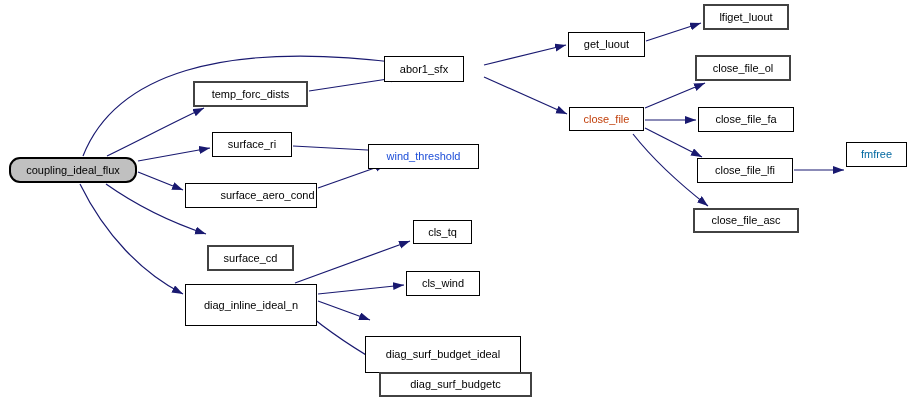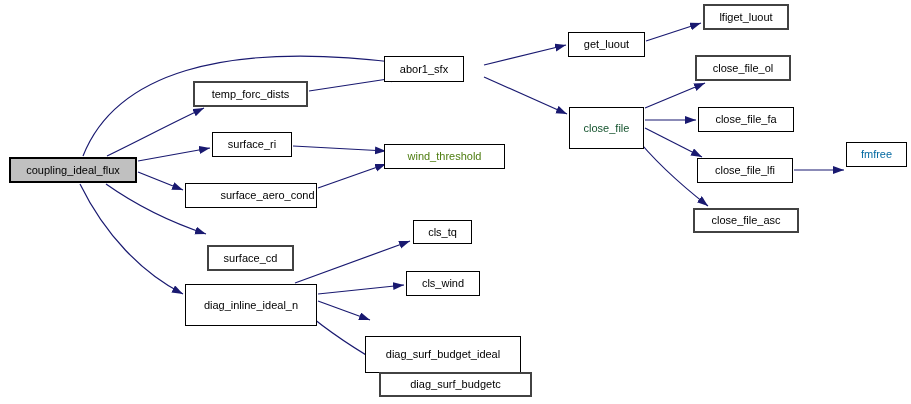--- a/index.html
+++ b/index.html
@@ -14,21 +14,21 @@
   .node{
     position:absolute;
     box-sizing:border-box;
     display:flex;align-items:center;justify-content:center;
     font-size:11px;line-height:1;
     white-space:nowrap;
     color:#000;
     background:#fff;
     border:1px solid #000;
   }
-  .node.root{cursor:default;}
+  .node.root{cursor:default;border-radius:11px;}
   .node.link{cursor:pointer;}
 </style>
 </head>
 <body>
 
 <div id="canvas" style="background: rgb(255, 255, 255);">
   <svg id="edge-layer" width="911" height="404" viewBox="0 0 911 404" xmlns="http://www.w3.org/2000/svg">
     <defs>
       <marker id="arrowhead" markerUnits="userSpaceOnUse" markerWidth="12" markerHeight="10" refX="11" refY="4" orient="auto">
         <path d="M0,0 L11,4 L0,8 Z" fill="#191970"></path>
@@ -59,24 +59,24 @@
       </g>
   </svg>
   <div id="nodes">
       <div class="node root" style="left: 9px; top: 157px; width: 128px; height: 26px; background: rgb(192, 192, 192); color: rgb(0, 0, 0); border: 2px solid rgb(0, 0, 0);">coupling_ideal_flux</div>
       <div class="node link" style="left: 193px; top: 81px; width: 115px; height: 26px; background: rgb(255, 255, 255); color: rgb(0, 0, 0); border: 2px solid rgb(66, 66, 66);">temp_forc_dists</div>
       <div class="node link" style="left: 212px; top: 132px; width: 80px; height: 25px; background: rgb(255, 255, 255); color: rgb(0, 0, 0); border: 1px solid rgb(0, 0, 0);">surface_ri</div>
       <div class="node link" style="left: 185px; top: 183px; width: 132px; height: 25px; background: rgb(255, 255, 255); color: rgb(0, 0, 0); border: 1px solid rgb(0, 0, 0); padding-left: 33px;">surface_aero_cond</div>
       <div class="node link" style="left: 207px; top: 233px; width: 87px; height: 26px; background: rgb(255, 255, 255); color: rgb(0, 0, 0); border: 2px solid rgb(66, 66, 66); margin-top: 12px;">surface_cd</div>
       <div class="node link" style="left: 185px; top: 284px; width: 132px; height: 42px; background: rgb(255, 255, 255); color: rgb(0, 0, 0); border: 1px solid rgb(0, 0, 0);">diag_inline_ideal_n</div>
       <div class="node link" style="left: 384px; top: 56px; width: 80px; height: 26px; background: rgb(255, 255, 255); color: rgb(0, 0, 0); border: 1px solid rgb(0, 0, 0);">abor1_sfx</div>
-      <div class="node link" style="left: 384px; top: 144px; width: 121px; height: 25px; background: rgb(255, 255, 255); color: #4d7c0f; border: 1px solid rgb(0, 0, 0);">wind_threshold</div>
+      <div class="node link" style="left: 368px; top: 144px; width: 111px; height: 25px; background: rgb(255, 255, 255); color: #1d4ed8; border: 1px solid rgb(0, 0, 0);">wind_threshold</div>
       <div class="node link" style="left: 568px; top: 32px; width: 77px; height: 25px; background: rgb(255, 255, 255); color: rgb(0, 0, 0); border: 1px solid rgb(0, 0, 0);">get_luout</div>
       <div class="node link" style="left: 703px; top: 4px; width: 86px; height: 26px; background: rgb(255, 255, 255); color: rgb(0, 0, 0); border: 2px solid rgb(66, 66, 66);">lfiget_luout</div>
-      <div class="node link" style="left: 569px; top: 107px; width: 75px; height: 42px; background: rgb(255, 255, 255); color: #14532d; border: 1px solid rgb(0, 0, 0);">close_file</div>
+      <div class="node link" style="left: 569px; top: 107px; width: 75px; height: 24px; background: rgb(255, 255, 255); color: #c2410c; border: 1px solid rgb(0, 0, 0);">close_file</div>
       <div class="node link" style="left: 695px; top: 55px; width: 96px; height: 26px; background: rgb(255, 255, 255); color: rgb(0, 0, 0); border: 2px solid rgb(66, 66, 66);">close_file_ol</div>
       <div class="node link" style="left: 698px; top: 107px; width: 96px; height: 25px; background: rgb(255, 255, 255); color: rgb(0, 0, 0); border: 1px solid rgb(0, 0, 0);">close_file_fa</div>
       <div class="node link" style="left: 697px; top: 158px; width: 96px; height: 25px; background: rgb(255, 255, 255); color: rgb(0, 0, 0); border: 1px solid rgb(0, 0, 0);">close_file_lfi</div>
       <div class="node link" style="left: 846px; top: 142px; width: 61px; height: 25px; background: rgb(255, 255, 255); color: #0369a1; border: 1px solid rgb(0, 0, 0);">fmfree</div>
       <div class="node link" style="left: 693px; top: 208px; width: 106px; height: 25px; background: rgb(255, 255, 255); color: rgb(0, 0, 0); border: 2px solid rgb(66, 66, 66);">close_file_asc</div>
       <div class="node link" style="left: 413px; top: 220px; width: 59px; height: 24px; background: rgb(255, 255, 255); color: rgb(0, 0, 0); border: 1px solid rgb(0, 0, 0);">cls_tq</div>
       <div class="node link" style="left: 406px; top: 271px; width: 74px; height: 25px; background: rgb(255, 255, 255); color: rgb(0, 0, 0); border: 1px solid rgb(0, 0, 0);">cls_wind</div>
       <div class="node link" style="left: 365px; top: 336px; width: 156px; height: 37px; background: rgb(255, 255, 255); color: rgb(0, 0, 0); border: 1px solid rgb(0, 0, 0);">diag_surf_budget_ideal</div>
       <div class="node link" style="left: 379px; top: 372px; width: 153px; height: 25px; background: rgb(255, 255, 255); color: rgb(0, 0, 0); border: 2px solid rgb(66, 66, 66);">diag_surf_budgetc</div>
     </div>

